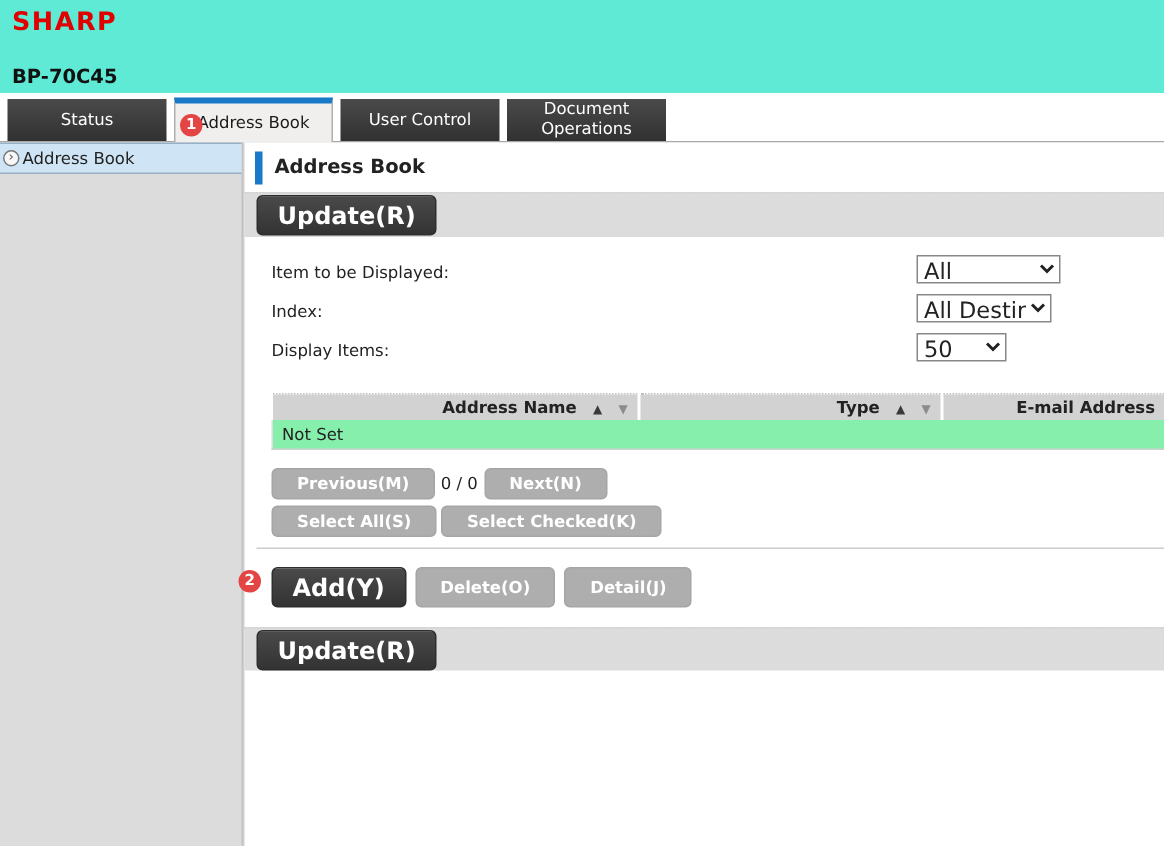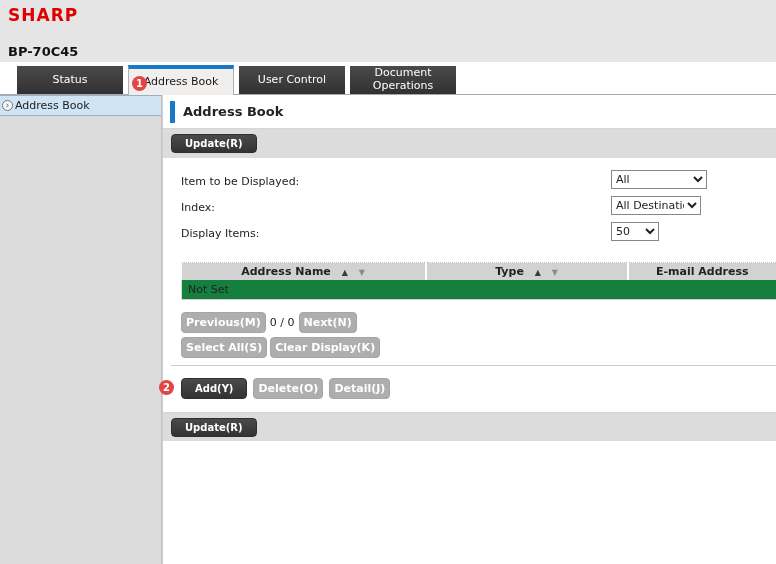--- a/index.html
+++ b/index.html
@@ -7,36 +7,36 @@
   body {
     position: relative;
     font-family: "DejaVu Sans", "Liberation Sans", sans-serif;
     font-size: 11px;
     color: #222;
     background: #fff;
     overflow: hidden;
   }
 
   
-  .header { position: absolute; top: 0; left: 0; right: 0; height: 62px; background: #e5e5e5; }
+  .header { position: absolute; top: 0; left: 0; right: 0; height: 62px; background: #5eead4; }
   .logo {
     position: absolute; left: 8px; top: 5px;
     font-size: 17px; font-weight: bold; letter-spacing: 1px;
     color: #e00000;
   }
   .model {
     position: absolute; left: 8px; top: 44px;
     font-size: 13px; font-weight: bold; color: #111;
   }
 
   
   .tabstrip {
     position: absolute; top: 62px; left: 0; right: 0; height: 33px;
     border-bottom: 1px solid #a8a8a8;
-    display: flex; align-items: flex-end; padding-left: 17px;
+    display: flex; align-items: flex-end; padding-left: 5px;
   }
   .tab {
     width: 106px; height: 28px; margin-right: 5px;
     background: linear-gradient(#4a4a4a, #313131);
     color: #fff; font-size: 11px; line-height: 1.15;
     display: flex; align-items: center; justify-content: center;
     text-align: center; white-space: pre-line; cursor: pointer;
   }
   .tab.active {
     position: relative; height: 30px; margin-bottom: -1px;
@@ -82,51 +82,51 @@
   .title-bar { width: 5px; height: 22px; background: #1779c8; margin-right: 8px; }
   .title-text { font-size: 13px; font-weight: bold; color: #222; }
 
   .band {
     height: 30px; background: #dcdcdc;
     display: flex; align-items: center; padding-left: 8px;
     border-top: 1px dotted #cfcfcf;
   }
   .btn-dark {
     background: linear-gradient(#4a4a4a, #333); color: #fff;
-    font-family: inherit; font-size: 10px; font-weight: bold;
+    font-family: inherit; font-size: 16px; font-weight: bold;
     padding: 3px 13px; border: 1px solid #2e2e2e; border-radius: 4px;
     cursor: pointer;
   }
   .btn-gray {
     background: #aeaeae; color: #fff;
     font-family: inherit; font-size: 11px; font-weight: bold;
-    padding: 3px 4px; border: 1px solid #a5a5a5; border-radius: 4px;
+    padding: 3px 16px; border: 1px solid #a5a5a5; border-radius: 4px;
   }
 
   .filters { padding: 10px 0 0 18px; }
   .filter-row { height: 26px; position: relative; display: flex; align-items: center; }
   .filter-row select {
     position: absolute; left: 430px; top: 2px; height: 19px;
-    font-family: inherit; font-size: 11px;
+    font-family: inherit; font-size: 15px;
     border: 1px solid #878787; background: #fff; color: #222;
   }
-  .sel-w1 { width: 96px; } .sel-w2 { width: 90px; } .sel-w3 { width: 48px; }
+  .sel-w1 { width: 96px; } .sel-w2 { width: 90px; } .sel-w3 { width: 60px; }
 
   table.addr {
     margin: 16px 0 0 18px; border-collapse: collapse;
     width: calc(100% - 18px); table-layout: fixed;
   }
   table.addr th {
     background: #d2d2d2; font-size: 11px; font-weight: bold;
-    text-align: center; padding: 2px 6px; height: 17px;
+    text-align: right; padding: 2px 6px; height: 17px;
     border-right: 2px solid #fff; border-top: 1px dotted #c0c0c0;
   }
   table.addr th:last-child { border-right: none; }
   table.addr td {
-    background: #15803d; font-size: 11px; padding: 3px 6px; height: 18px;
+    background: #86efac; font-size: 11px; padding: 3px 6px; height: 18px;
     border-bottom: 1px solid #cfcfcf;
   }
   table.addr td:first-child { border-left: 1px solid #dcdcdc; }
   .col1 { width: 244px; } .col2 { width: 202px; }
   .sort { font-size: 8px; margin-left: 7px; cursor: pointer; }
   .sort.asc { color: #3a3a3a; }
   .sort.desc { color: #8c8c8c; }
 
   .total-row { margin: 12px 0 0 18px; font-size: 11px; }
   .total-row .val { margin-left: 6px; }
@@ -230,21 +230,21 @@
   </table>
 
 
   <div class="pager">
     <button class="btn-gray" disabled="">Previous(M)</button>
     <span class="pager-count">0 / 0</span>
     <button class="btn-gray" disabled="">Next(N)</button>
   </div>
   <div class="pager pager2">
     <button class="btn-gray" disabled="">Select All(S)</button>
-    <button class="btn-gray" disabled="">Clear Display(K)</button>
+    <button class="btn-gray" disabled="">Select Checked(K)</button>
   </div>
 
   <div class="divider"></div>
 
   <div class="actions">
     <span class="badge">2</span>
     <button class="btn-dark">Add(Y)</button>
     <button class="btn-gray" disabled="">Delete(O)</button>
     <button class="btn-gray" disabled="">Detail(J)</button>
   </div>

